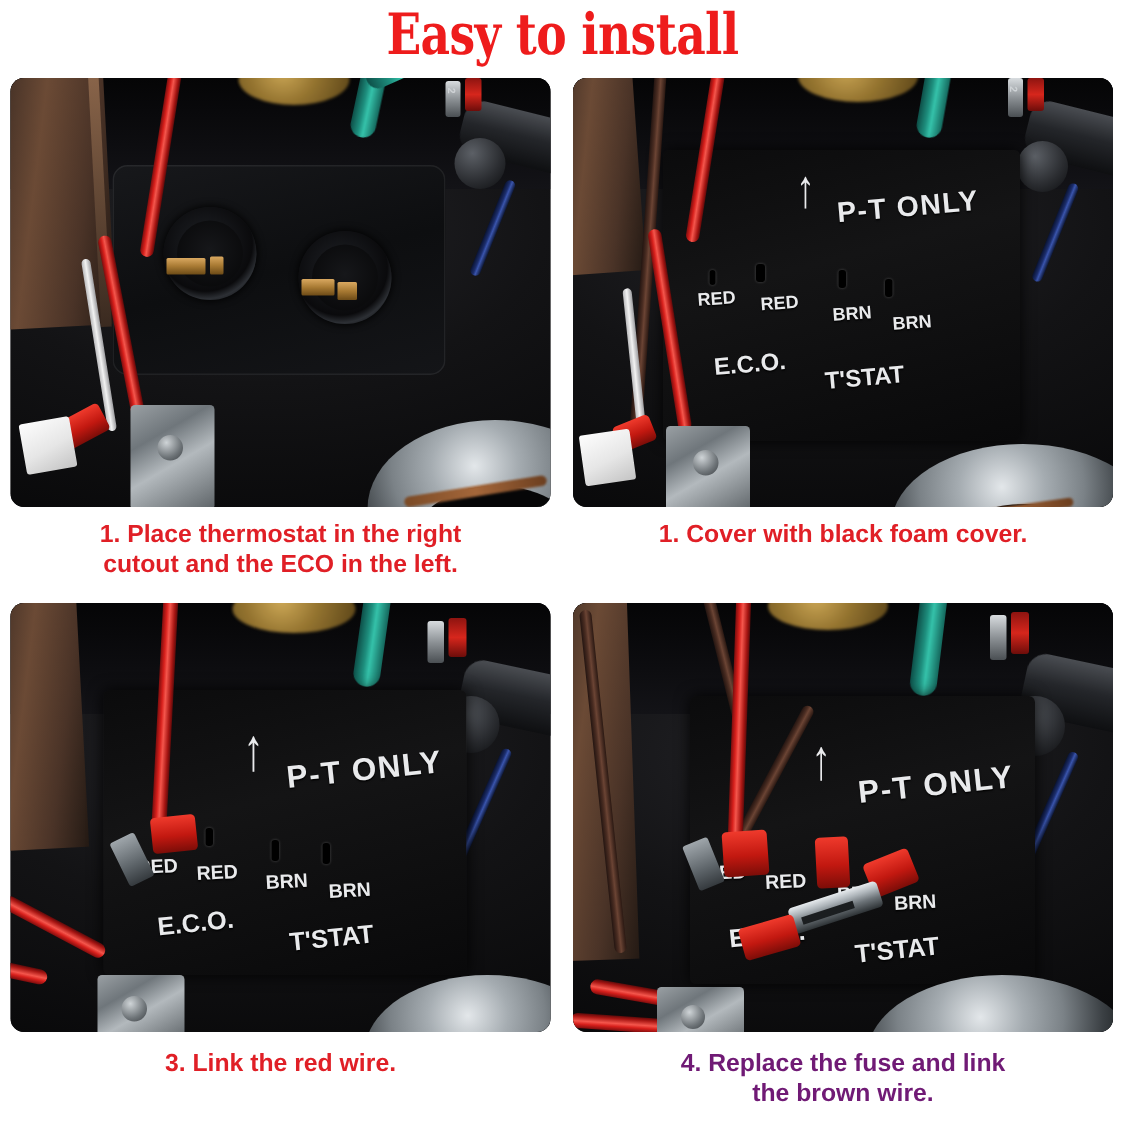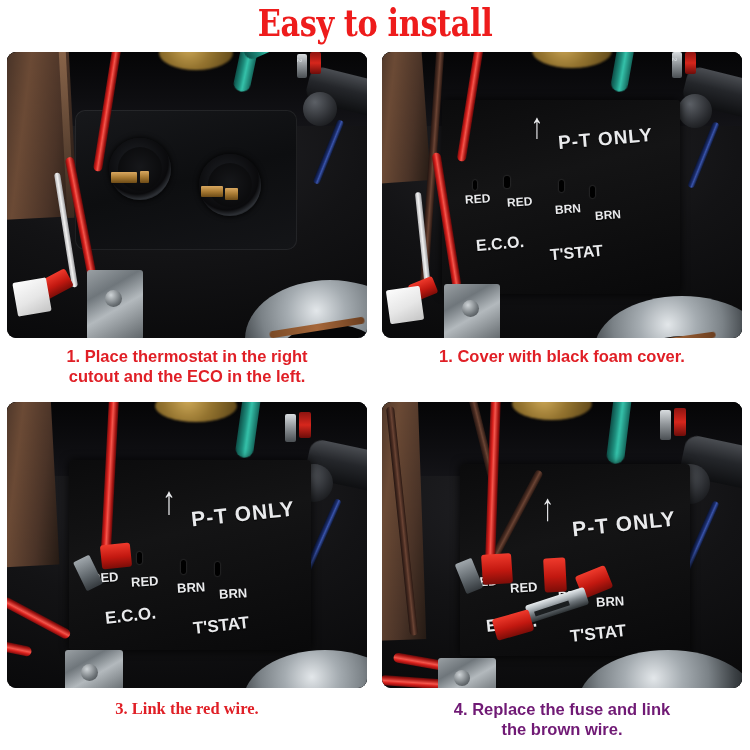--- a/index.html
+++ b/index.html
@@ -22,21 +22,21 @@
   .panel{position:absolute;overflow:hidden;border-radius:9px;background:#0a0a0c;}
   .p1{left:7px;  top:52px;  width:360px;height:286px;}
   .p2{left:382px;top:52px;  width:360px;height:286px;}
   .p3{left:7px;  top:402px; width:360px;height:286px;}
   .p4{left:382px;top:402px; width:360px;height:286px;}
 
   .cap{position:absolute;color:#e01f26;font-weight:bold;
        font-size:16.5px;line-height:20px;text-align:center;}
   .c1{left:7px;  top:346px;width:360px;}
   .c2{left:382px;top:346px;width:360px;}
-  .c3{left:7px;  top:699px;width:360px;font-family:Liberation Serif, serif;}
+  .c3{left:7px;  top:699px;width:360px;}
   .c4{left:382px;top:699px;width:360px;}
 
   
   .scene{position:absolute;inset:0;}
   .scene *{position:absolute;}
 
   
   .backwall{left:0;top:0;width:100%;height:100%;
     background:
       radial-gradient(120% 80% at 45% 35%, #232327 0%, #131315 45%, #070708 100%);}

